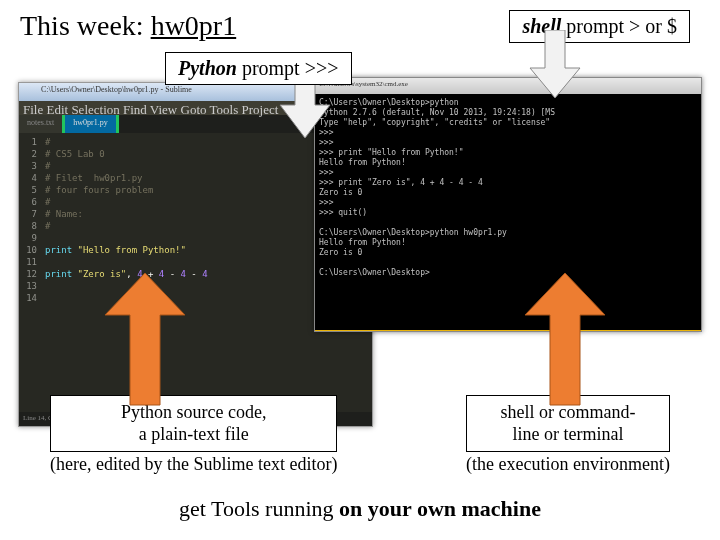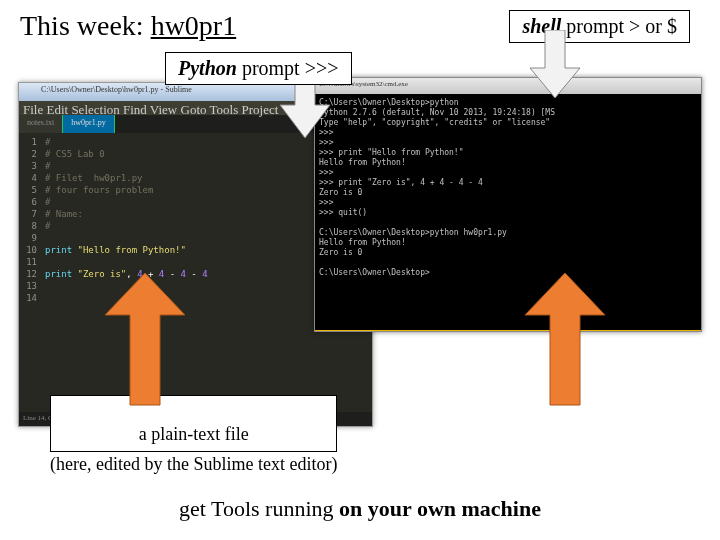--- a/index.html
+++ b/index.html
@@ -14,21 +14,21 @@
   
   .shell-prompt-box { position: absolute; top: 10px; right: 30px; }
   .python-prompt-box { position: absolute; top: 52px; left: 165px; z-index: 10; }
   
   .screenshots { position: relative; margin: 35px 18px 0 18px; height: 345px; }
   
   .editor-window { position: absolute; left: 0; top: 0; width: 355px; height: 345px; background: #272822; border: 1px solid #999; box-shadow: 0 0 5px rgba(0,0,0,0.4); }
   .editor-titlebar { height: 18px; background: linear-gradient(#dce7f5, #a8c0dc); font-size: 8px; color: #333; padding: 2px 22px; overflow: hidden; white-space: nowrap; }
   .editor-menubar { height: 14px; background: #3e3d32; font-size: 13px; color: #ccc; padding: 1px 4px; }
   .editor-tabs { height: 18px; background: #1e1f1c; display: flex; font-size: 8px; }
-  .editor-tab { background: #34352d; color: #888; padding: 3px 8px; border-right: 1px solid #22c55e; }
+  .editor-tab { background: #34352d; color: #888; padding: 3px 8px; border-right: 3px solid #22c55e; }
   .editor-tab.active { background: #0369a1; color: #ddd; }
   .editor-body { display: flex; height: 280px; }
   .gutter { width: 22px; background: #272822; color: #8f908a; font-family: Consolas, monospace; font-size: 9px; text-align: right; padding: 3px 4px 0 0; line-height: 12px; }
   .code-area { flex: 1; background: #272822; color: #f8f8f2; font-family: Consolas, monospace; font-size: 9px; padding: 3px 4px; line-height: 12px; white-space: pre; overflow: hidden; }
   .code-comment { color: #75715e; }
   .code-keyword { color: #66d9ef; }
   .code-string { color: #e6db74; }
   .code-number { color: #ae81ff; }
   .editor-status { position: absolute; bottom: 0; left: 0; right: 0; height: 14px; background: #1e1f1c; color: #888; font-size: 7px; padding: 2px 4px; }
   
@@ -154,22 +154,29 @@
 </div>
 <div class="arrow arrow-orange-right">
   <svg width="90" height="140">
       <polygon points="30,135 60,135 60,45 85,45 45,3 5,45 30,45" fill="#ed7d31" stroke="#a85518" stroke-width="1"></polygon>
     </svg>
 </div>
 
 <div class="bottom-labels">
   <div class="bottom-label-group">
     <div class="bottom-label-box">
-      <br>
+      <span>Python source code,</span><br>
       <span>a plain-text file</span>
     </div>
     <div class="bottom-sub">(here, edited by the Sublime text editor)</div>
+  </div>
+  <div class="bottom-label-group">
+    <div class="bottom-label-box">
+      <span class="italic-bold">shell</span><span> or command-</span><br>
+      <span>line or terminal</span>
+    </div>
+    <div class="bottom-sub">(the execution environment)</div>
   </div>
 </div>
 
 <div class="footer-text">
   <span>get Tools running </span><span class="bold">on your own machine</span>
 </div>
 
 </body></html>

